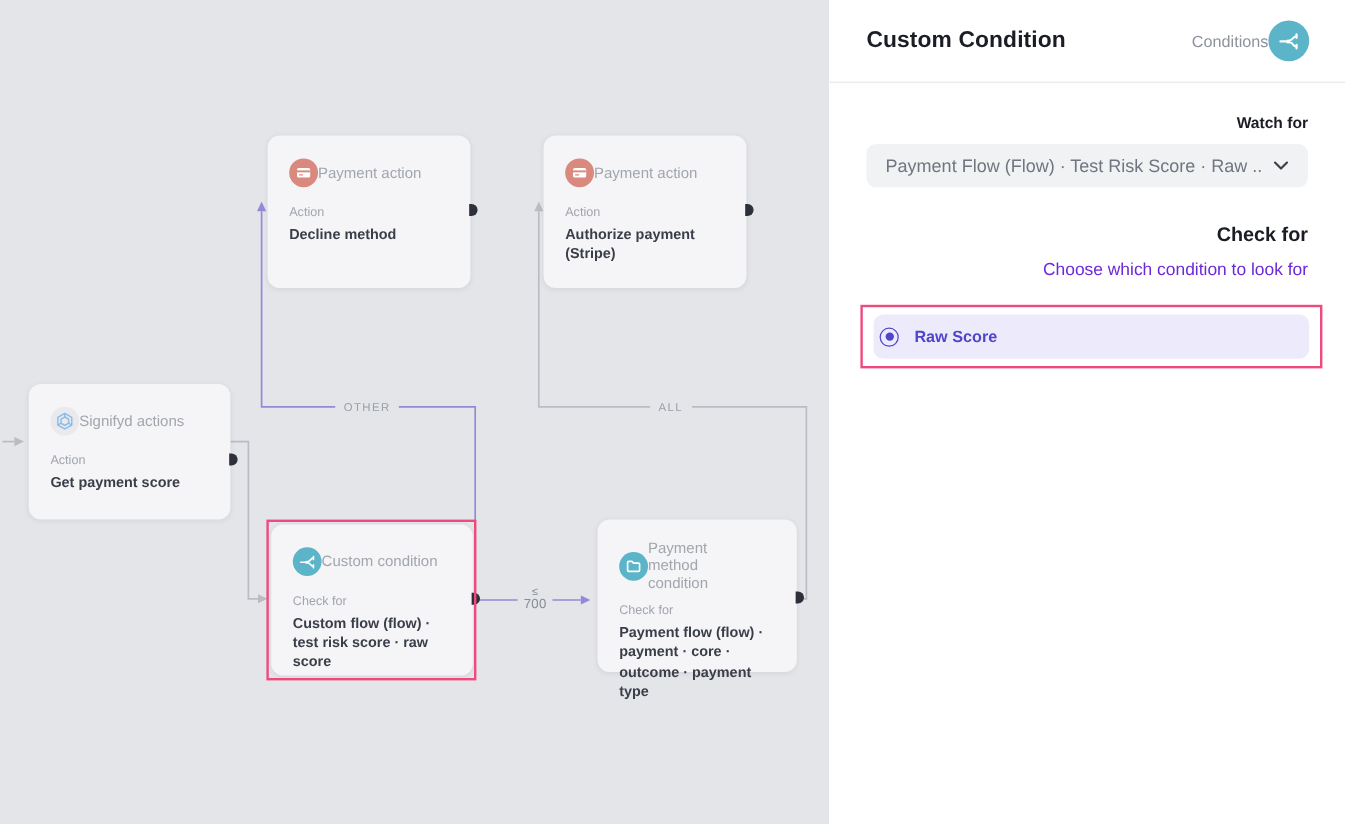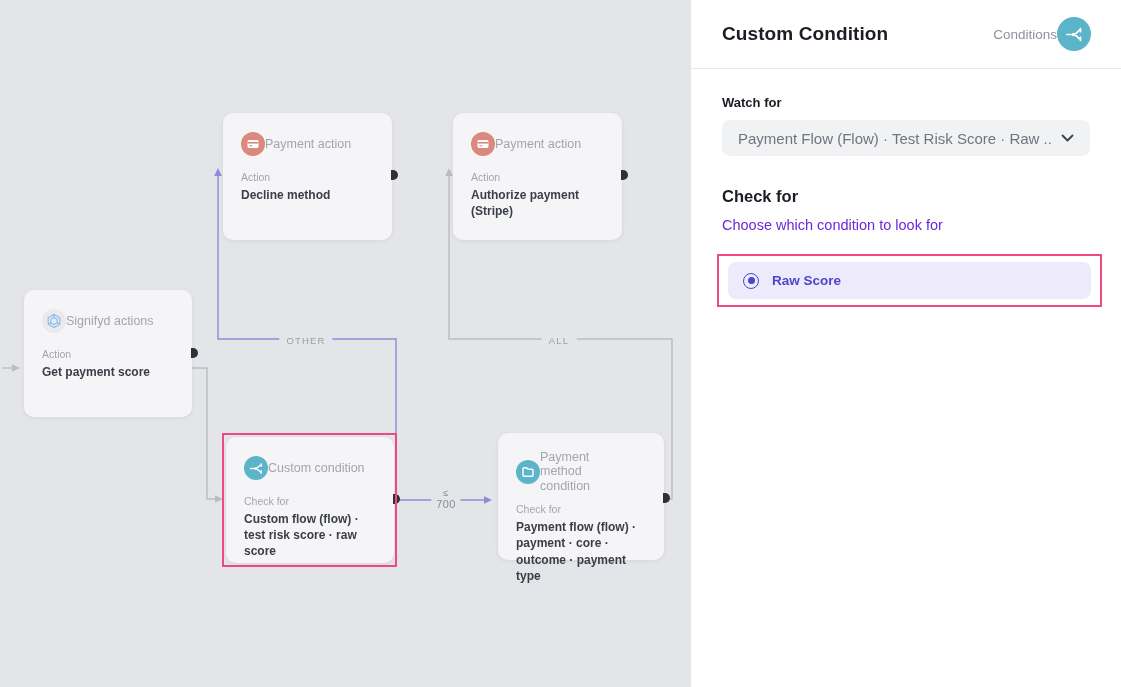--- a/index.html
+++ b/index.html
@@ -36,33 +36,33 @@
 
   
   .panel { position: absolute; left: 691px; top: 0; width: 430px; height: 687px; background: #ffffff; }
   .panel-header { display: flex; align-items: center; height: 69px; padding: 0 30px 0 31px;
                   border-bottom: 1px solid #e8e9eb; }
   .panel-title { flex: 1; font-size: 19px; font-weight: bold; color: #1b1d24; letter-spacing: 0.1px; }
   .panel-badge { font-size: 13.5px; color: #8d929b; }
   .header-avatar { width: 34px; height: 34px; border-radius: 50%; background: #5bb4c8;
                    display: flex; align-items: center; justify-content: center; }
 
-  .panel-body { padding: 26px 31px 0 31px; }
+  .panel-body { padding: 26px 31px 0 31px; text-align: right; }
   .field-label { font-size: 13px; font-weight: bold; color: #1b1d24; }
   .dropdown { margin-top: 10px; height: 36px; background: #f1f2f4; border-radius: 8px;
               display: flex; align-items: center; padding: 0 16px; cursor: pointer; }
   .dropdown-value { font-size: 15px; color: #70757f; white-space: nowrap; overflow: hidden; }
   .dropdown-chevron { margin-left: 9px; display: flex; align-items: center; }
 
   .section-heading { margin-top: 31px; font-size: 16.5px; font-weight: bold; color: #1b1d24; }
   .section-subtitle { margin-top: 11px; font-size: 14.5px; color: #6d28d9; }
 
   .option-highlight { margin: 21px -12px 0 -5px; border: 2.5px solid #ee4a7e; padding: 6px 9px; }
   .option-row { background: #edebfb; border-radius: 8px; height: 37px; display: flex;
-                align-items: center; padding: 0 15px; gap: 13px; cursor: pointer; }
+                align-items: center; padding: 0 5px; gap: 13px; cursor: pointer; }
   .radio { width: 16px; height: 16px; border: 1.5px solid #4f46c8; border-radius: 50%;
            display: flex; align-items: center; justify-content: center; flex: 0 0 16px; }
   .radio-dot { width: 7px; height: 7px; border-radius: 50%; background: #4f46c8; }
   .option-label { font-size: 13.5px; font-weight: bold; color: #4f46c8; }
 </style>
 </head>
 <body>
 
 <div class="canvas">
 
@@ -77,21 +77,21 @@
     <path d="M667,499 L672,499 L672,339 L449,339 L449,176" fill="none" stroke="#b9bdc3" stroke-width="1.4"></path>
     <polygon points="445.2,176 452.8,176 449,168" fill="#b9bdc3"></polygon>
 
     <path d="M192,368 L207,368 L207,499 L215,499" fill="none" stroke="#b9bdc3" stroke-width="1.4"></path>
     <polygon points="215,495.2 215,502.8 223,499" fill="#b9bdc3"></polygon>
 
     <path d="M2,368 L12,368" fill="none" stroke="#b9bdc3" stroke-width="1.4"></path>
     <polygon points="12,364.2 12,371.8 20,368" fill="#b9bdc3"></polygon>
   </svg>
 
-  <div class="node" style="left:24px;top:290px;width:168px;height:127px">
+  <div class="node" style="left:24px;top:320px;width:168px;height:113px">
     <div class="node-head">
       <span class="node-icon plain">
         <svg width="16" height="16" viewBox="0 0 16 16" fill="none" stroke="#8abde6" stroke-width="1.2">
           <polygon points="8,1.5 13.8,4.8 13.8,11.2 8,14.5 2.2,11.2 2.2,4.8"></polygon>
           <polygon points="8,4.5 11.2,6.3 11.2,9.7 8,11.5 4.8,9.7 4.8,6.3"></polygon>
           <path d="M8,1.5 L8,4.5 M13.8,11.2 L11.2,9.7 M2.2,11.2 L4.8,9.7"></path>
         </svg>
       </span>
       <span class="node-title">Signifyd actions</span>
     </div>

